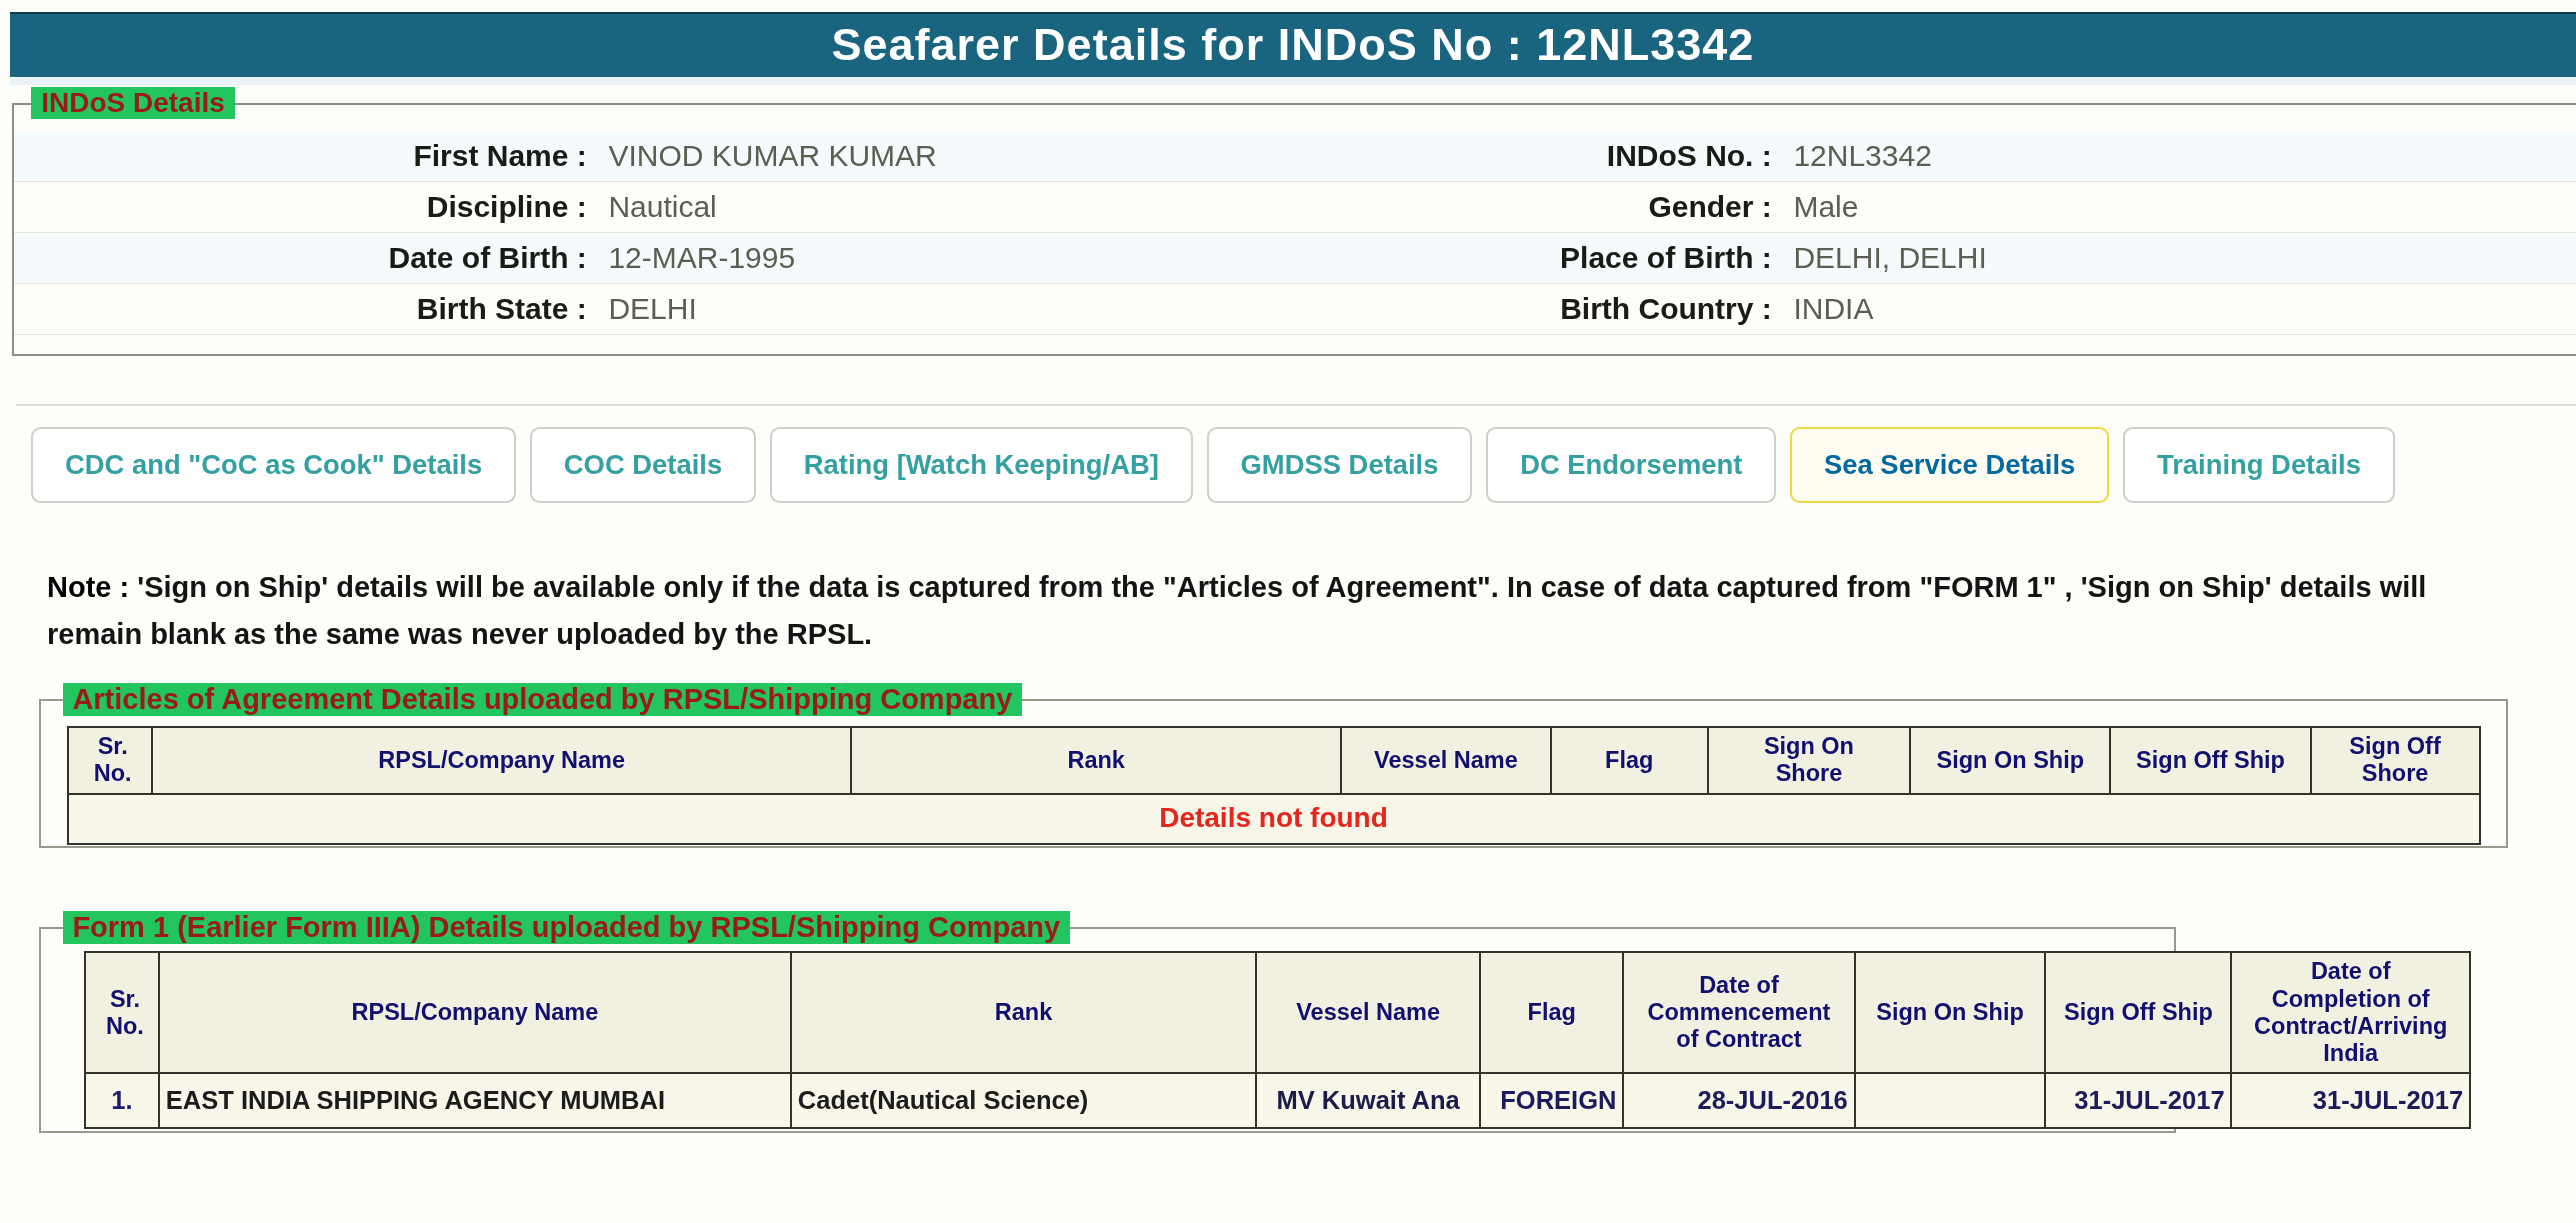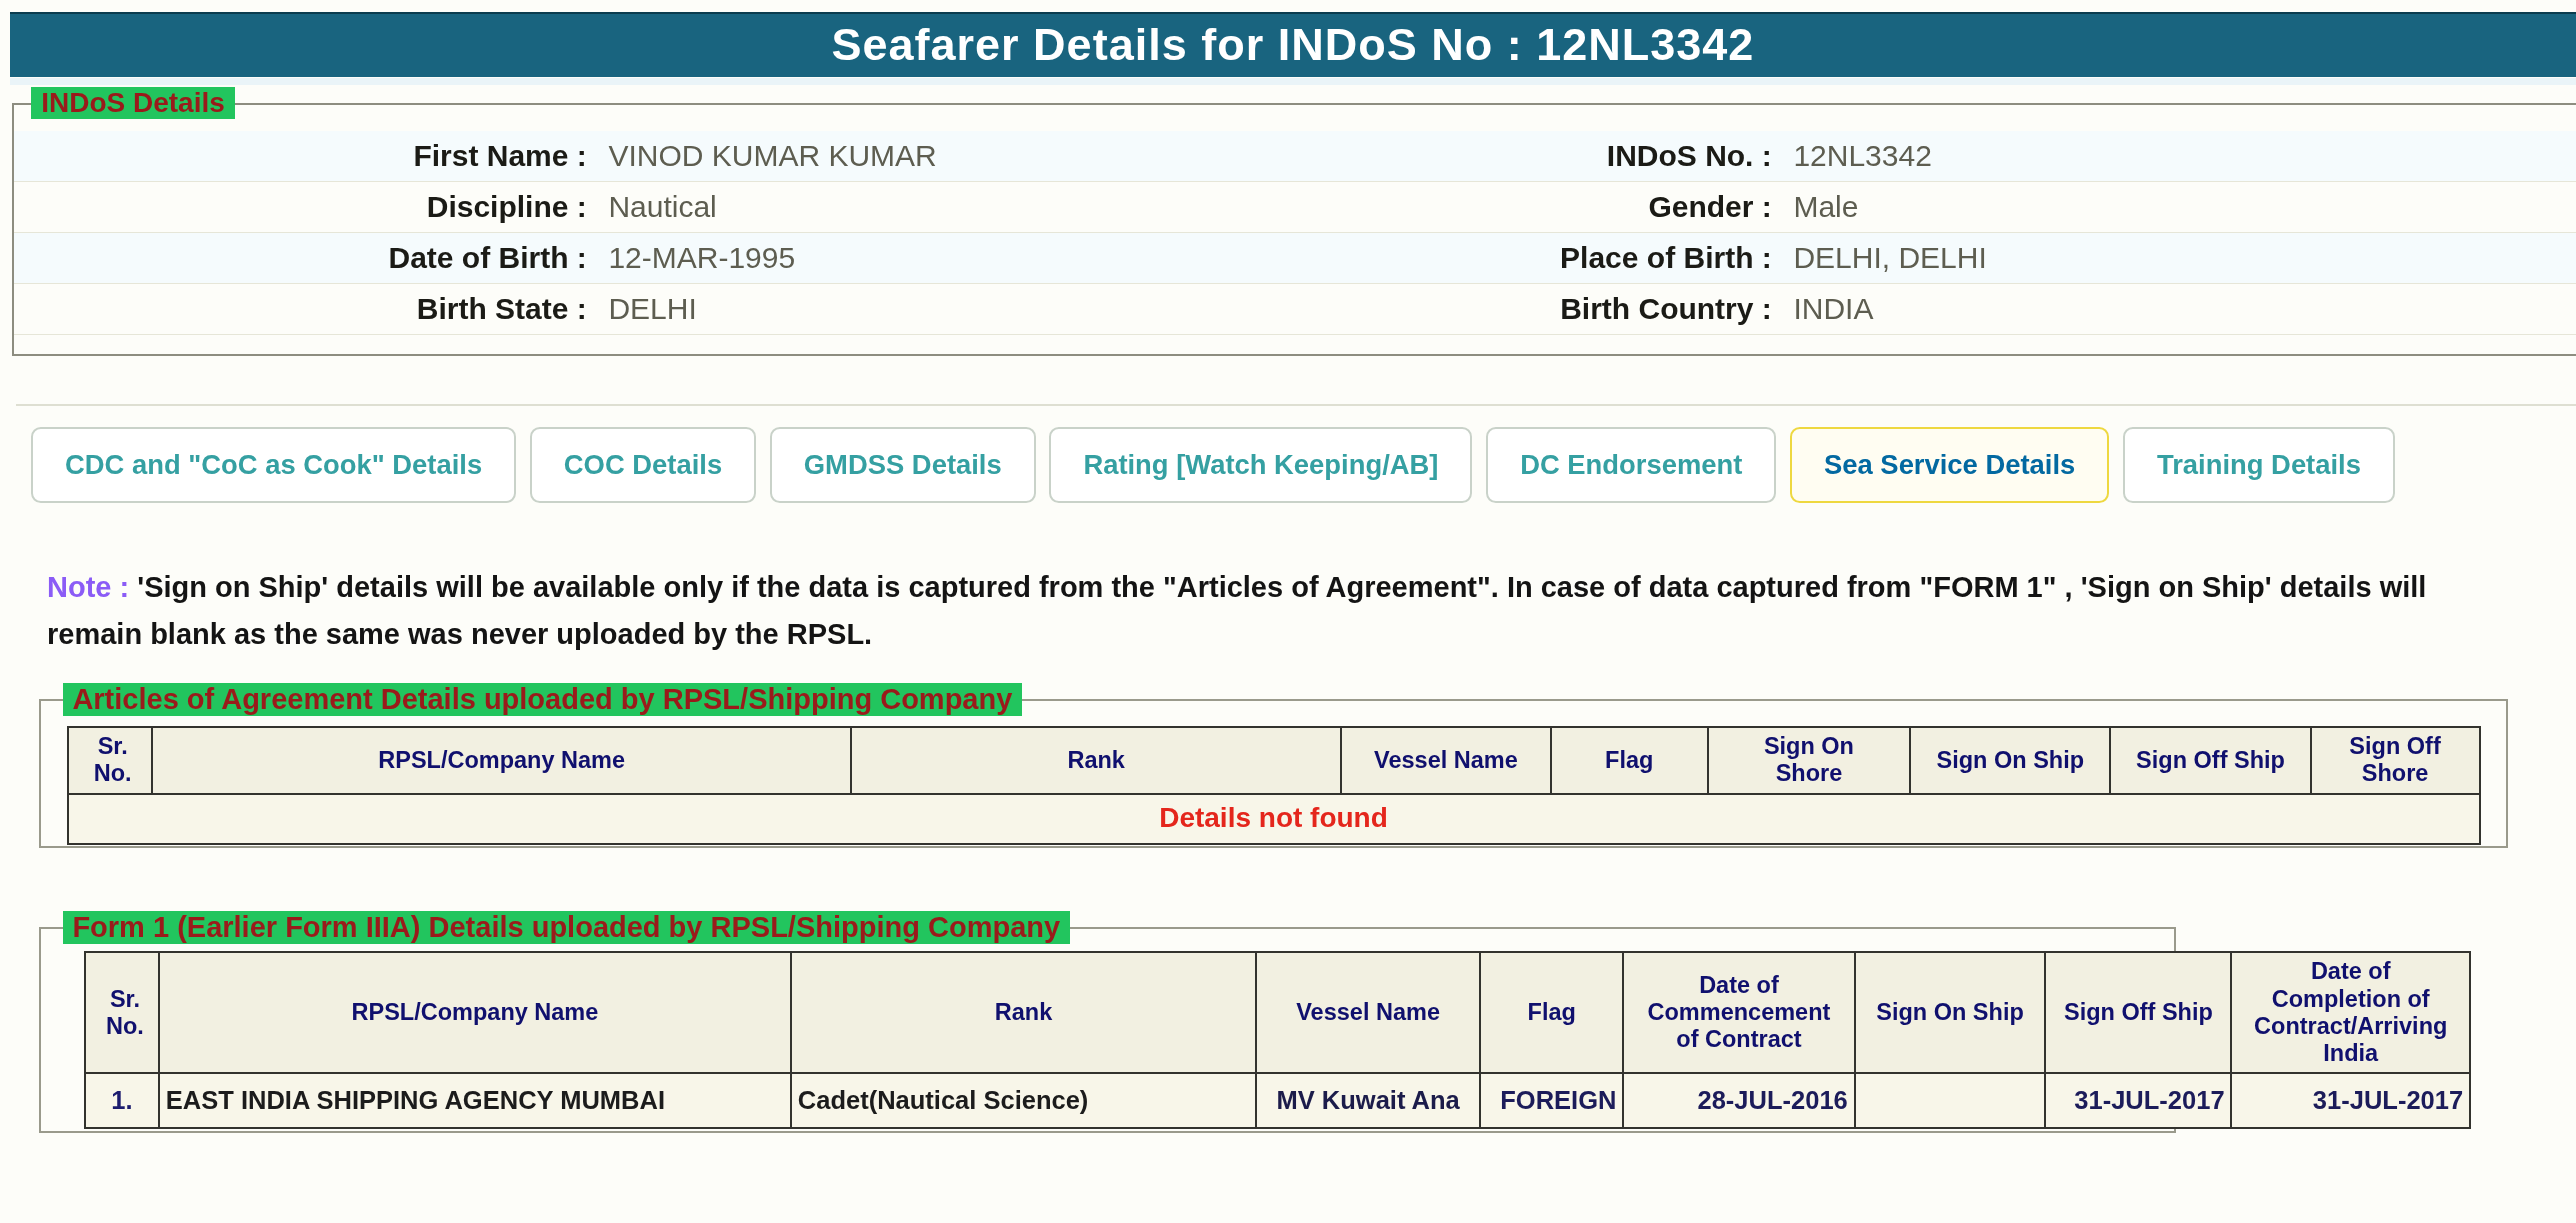--- a/index.html
+++ b/index.html
@@ -67,21 +67,21 @@
     border:2.9px solid #eed840;
     background:#fffdf2;
     color:#0369a1;
   }
 
   
   .note {
     position:absolute; left:47px; top:564px; width:2465px;
     font-size:29px; font-weight:bold; line-height:47px; color:#141414;
   }
-  .note .note-prefix { color:#8b5cf6; }
+  .note .note-prefix { color:#000000; }
 
   
   .fset-a { left:39px; top:699px; width:2469px; height:149px; }
   .fset-b { left:39px; top:927px; width:2137px; height:206px; }
   .fset-a > .legend, .fset-b > .legend { font-size:29px; }
 
   table.grid {
     border-collapse:collapse; table-layout:fixed;
     border:2.9px solid #33332e;
     background:#f8f6e9;
@@ -148,22 +148,22 @@
       <span class="val v-right">INDIA</span>
     </div>
   </div>
 </div>
 
 <div class="pre-tabs-line"></div>
 
 <div class="tabs">
   <div class="tab">CDC and "CoC as Cook" Details</div>
   <div class="tab">COC Details</div>
+  <div class="tab">Rating [Watch Keeping/AB]</div>
   <div class="tab">GMDSS Details</div>
-  <div class="tab">Rating [Watch Keeping/AB]</div>
   <div class="tab">DC Endorsement</div>
   <div class="tab active">Sea Service Details</div>
   <div class="tab">Training Details</div>
 </div>
 
 <div class="note"><span class="note-prefix">Note :</span><span> 'Sign on Ship' details will be available only if the data is captured from the "Articles of Agreement". In case of data captured from "FORM 1" , 'Sign on Ship' details will remain blank as the same was never uploaded by the RPSL.</span></div>
 
 <div class="fset fset-a">
   <span class="legend">Articles of Agreement Details uploaded by RPSL/Shipping Company</span>
   <table class="grid tbl-a">

